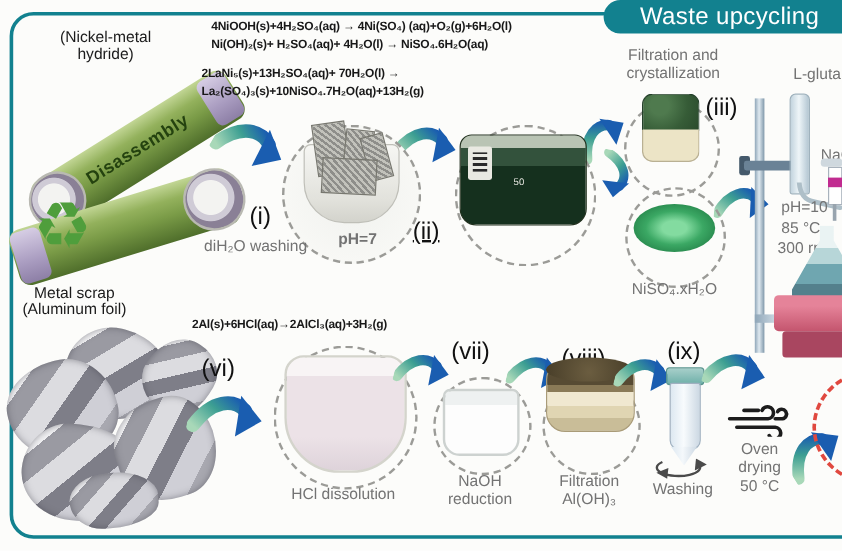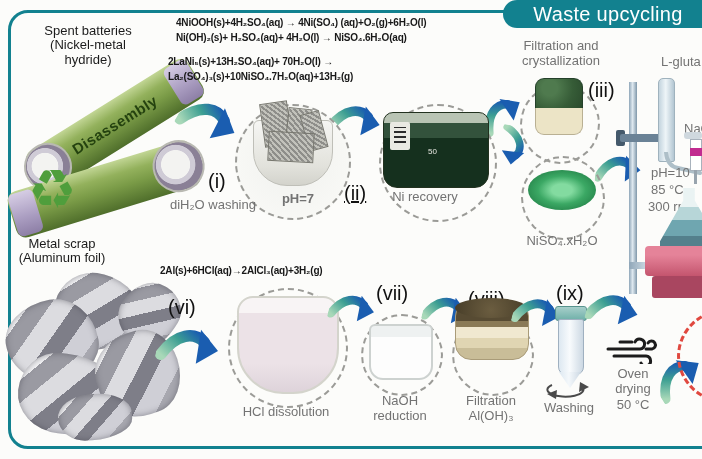--- a/index.html
+++ b/index.html
@@ -65,21 +65,20 @@
 </svg>
 
 <div id="canvas">
 
   <div class="abs frame"></div>
   <div class="abs banner">
     <span>Waste upcycling</span>
   </div>
 
   <div class="abs ttl" style="left:10px;top:24px;width:156px;font-weight:normal;">
-    <div>Spent batteries</div>
     <div>(Nickel-metal</div>
     <div>hydride)</div>
   </div>
 
   <div class="abs batt" style="left:20px;top:102px;width:190px;height:46px;transform:rotate(-32deg);">
     <div class="body"></div>
     <div class="cap" style="right:1px;"></div>
     <div class="abs xsec" style="left:-8px;top:-1px;width:44px;height:44px;"></div>
     <div class="disasm" style="top:14px;">Disassembly</div>
   </div>
@@ -132,21 +131,20 @@
   <div class="abs numeral" style="left:208px;top:170px;">(i)</div>
   <div class="abs lbl" style="left:156px;top:197px;width:114px;">diH₂O washing</div>
 
   <div class="abs dash" style="left:379px;top:104px;width:114px;height:114px;"></div>
   <div class="abs dish" style="left:383px;top:112px;width:104px;height:74px;"></div>
   <div class="abs" style="left:390px;top:122px;width:20px;height:28px;background:#e9e9e2;border-radius:2px;">
     <div class="abs" style="left:4px;top:5px;width:12px;height:16px;background:repeating-linear-gradient(0deg,#2a2a2a 0 2px,transparent 2px 5px);"></div>
   </div>
   <div class="abs small8" style="left:428px;top:147px;">50</div>
   <div class="abs numeral" style="left:344px;top:182px;text-decoration:underline;">(ii)</div>
-  <div class="abs lbl" style="left:382px;top:189px;width:86px;">Ni recovery</div>
 
   <div class="abs lbl" style="left:508px;top:38px;width:106px;">
     <div>Filtration and</div>
     <div>crystallization</div>
   </div>
   <div class="abs numeral" style="left:588px;top:79px;">(iii)</div>
   <div class="abs dash" style="left:520px;top:84px;width:76px;height:76px;"></div>
   <div class="abs vial-top" style="left:535px;top:78px;width:46px;height:30px;"></div>
   <div class="abs vial-bot" style="left:535px;top:108px;width:46px;height:26px;"></div>
   <div class="abs dash" style="left:521px;top:156px;width:80px;height:80px;"></div>

